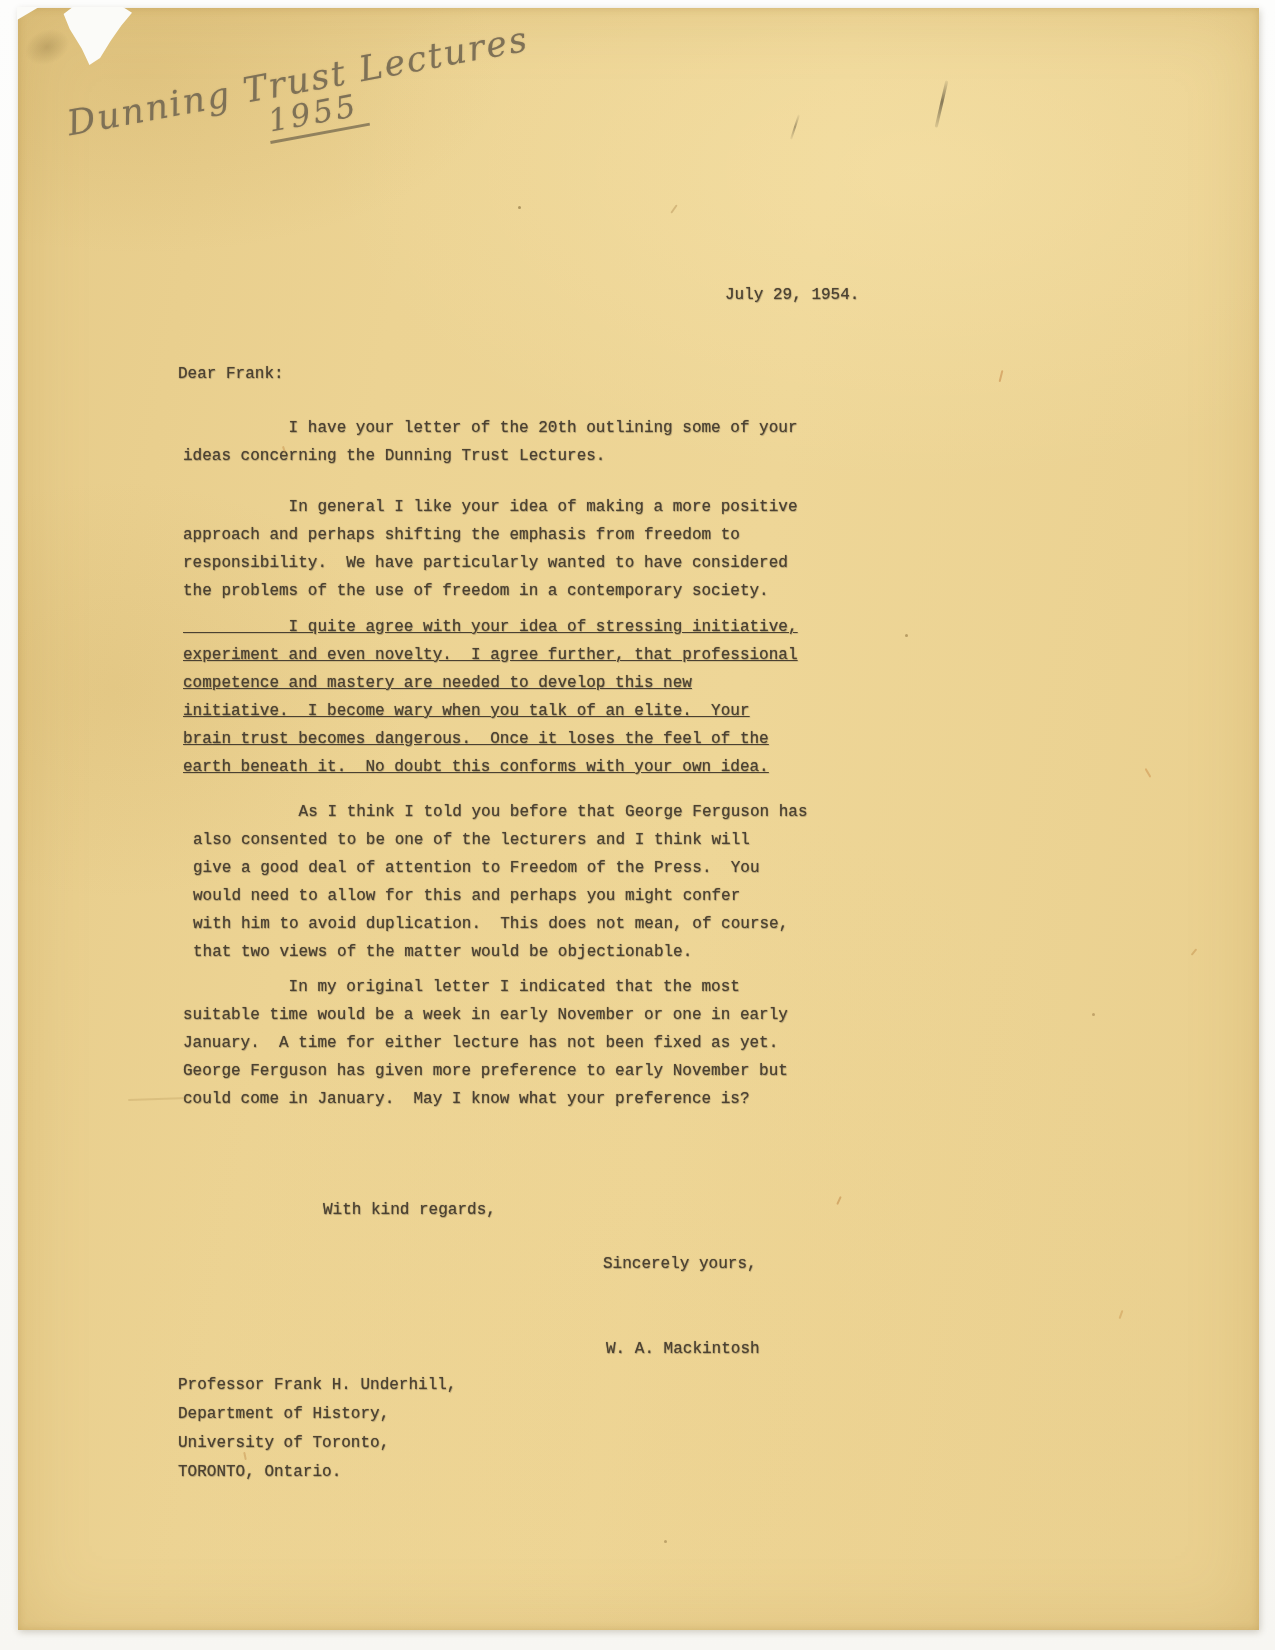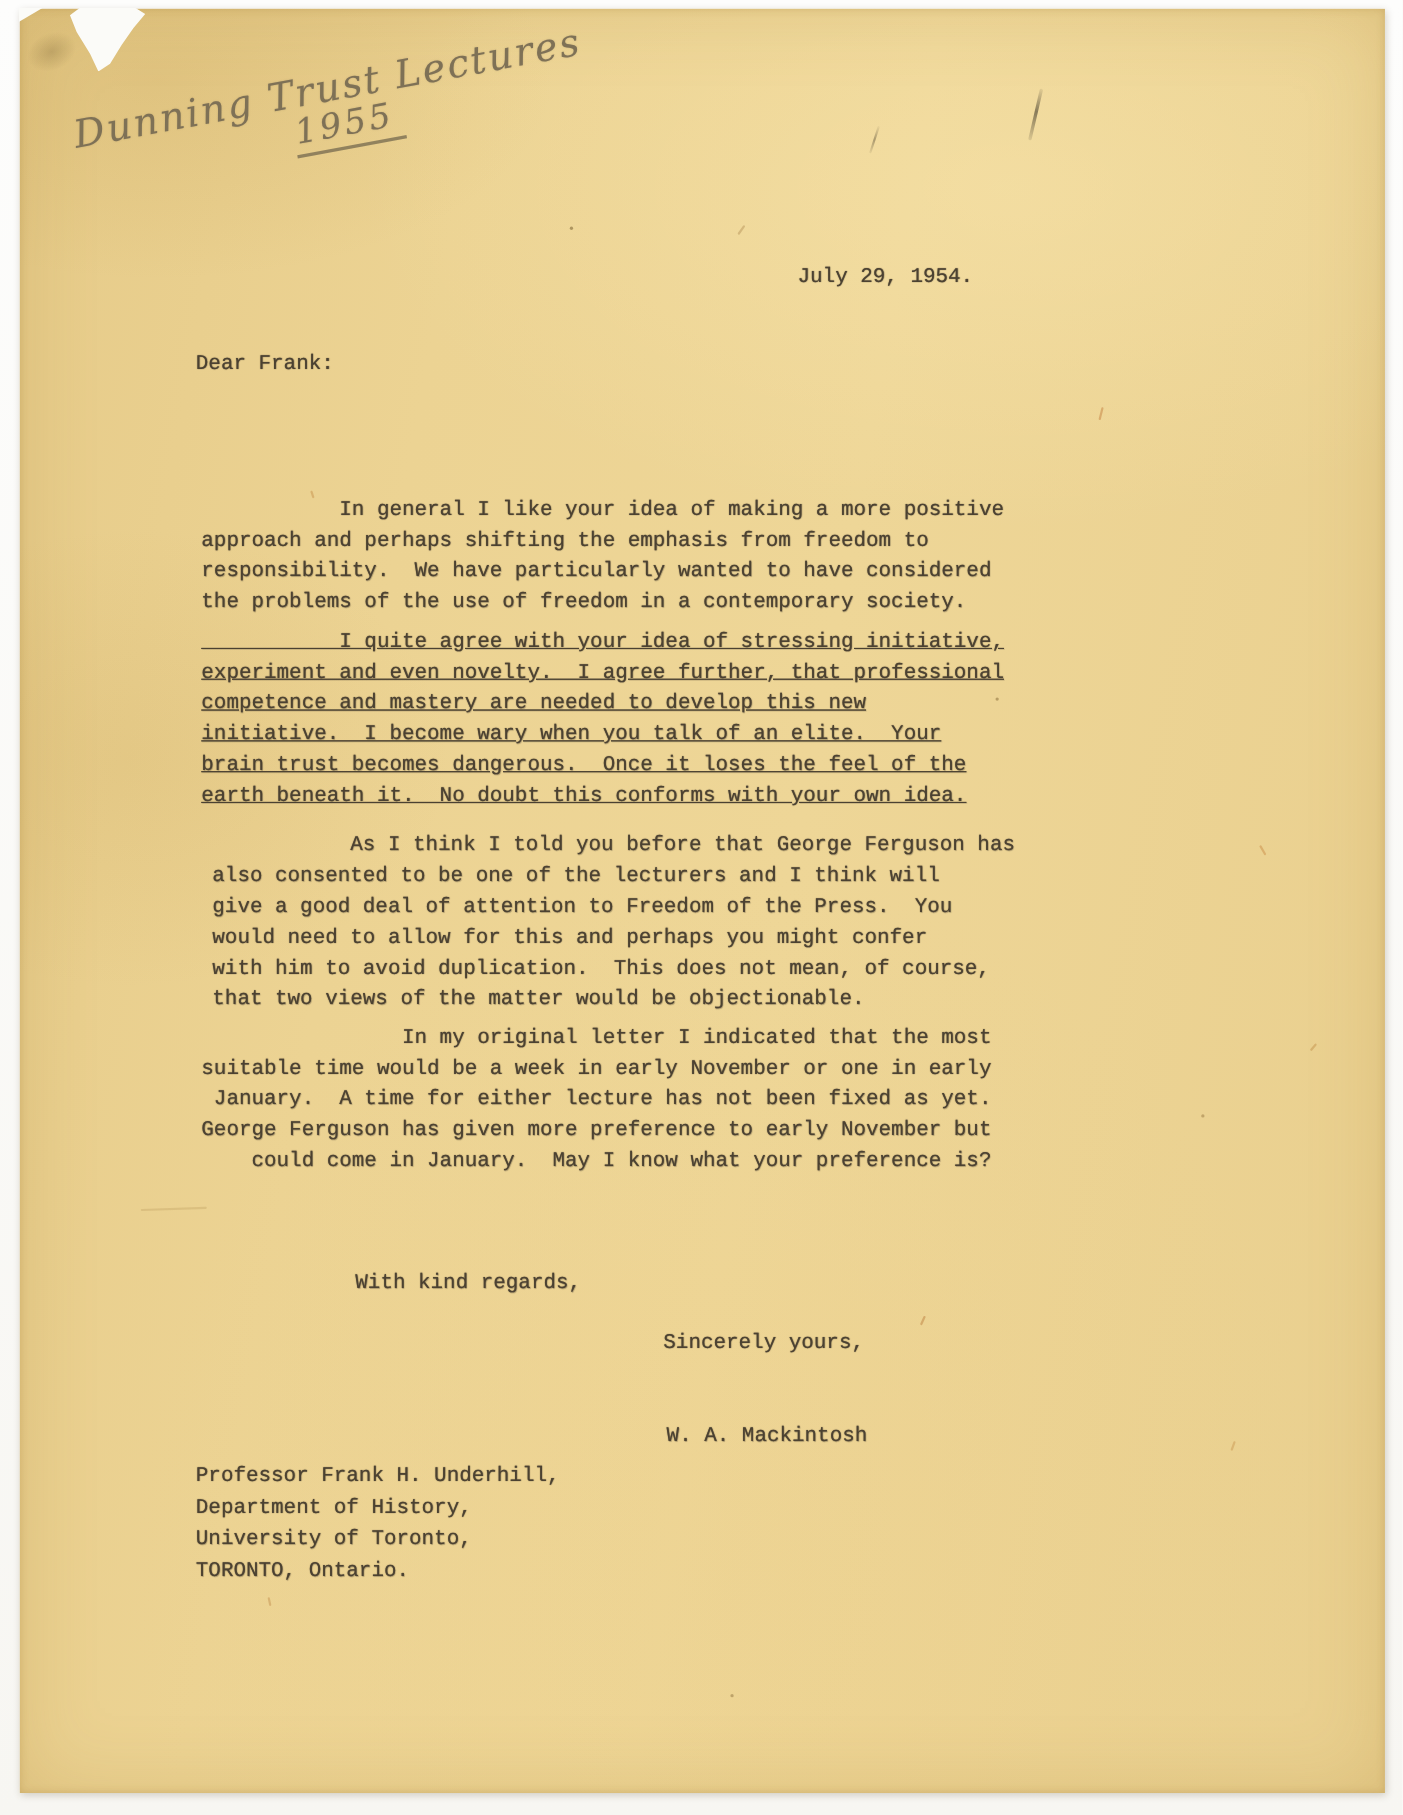--- a/index.html
+++ b/index.html
@@ -32,35 +32,36 @@
     box-shadow:
       inset 0 0 70px rgba(168,128,48,0.22),
       inset 0 0 8px rgba(150,110,40,0.28),
       1px 2px 7px rgba(60,45,15,0.22);
   }
 
   
   .typed {
     position: absolute;
     font-family: "Liberation Mono", "DejaVu Sans Mono", monospace;
-    font-size: 19px;
+    font-size: 16px;
     line-height: 28px;
     color: rgba(73,63,48,0.92);
     white-space: pre;
     text-shadow:
       0 0 1px rgba(80,70,54,0.85),
       0.6px 0.6px 0.7px rgba(80,70,54,0.30);
+    margin-top: 44px;
   }
   .date       { left: 707px; top: 229px; }
   .salutation { left: 160px; top: 308px; }
   .p1 { left: 165px; top: 362px; }
   .p2 { left: 165px; top: 441px; }
   .p3 { left: 165px; top: 561px; text-decoration: underline; }
   .p4 { left: 175px; top: 746px; }
-  .p5 { left: 165px; top: 921px; text-align: right; }
+  .p5 { left: 165px; top: 921px; }
   .p6 { left: 165px; top: 1076px; }
   .closing    { left: 305px; top: 1144px; }
   .signoff    { left: 585px; top: 1198px; }
   .signature  { left: 588px; top: 1283px; }
   .recipient  { left: 160px; top: 1319px; line-height: 29px; }
 
   
   .annotation {
     position: absolute;
     left: 46px;
@@ -166,20 +167,22 @@
         <span class="ann-year">1955</span>
       </div>
     </div>
 
     <div class="stroke-a"></div>
     <div class="stroke-b"></div>
 
     <div class="typed date">July 29, 1954.</div>
     <div class="typed salutation">Dear Frank:</div>
 
+    <div class="typed p1">           I have your letter of the 20th outlining some of your
+ideas concerning the Dunning Trust Lectures.</div>
     <div class="typed p2">           In general I like your idea of making a more positive
 approach and perhaps shifting the emphasis from freedom to
 responsibility.  We have particularly wanted to have considered
 the problems of the use of freedom in a contemporary society.</div>
     <div class="typed p3">           I quite agree with your idea of stressing initiative,
 experiment and even novelty.  I agree further, that professional
 competence and mastery are needed to develop this new
 initiative.  I become wary when you talk of an elite.  Your
 brain trust becomes dangerous.  Once it loses the feel of the
 earth beneath it.  No doubt this conforms with your own idea.</div>

